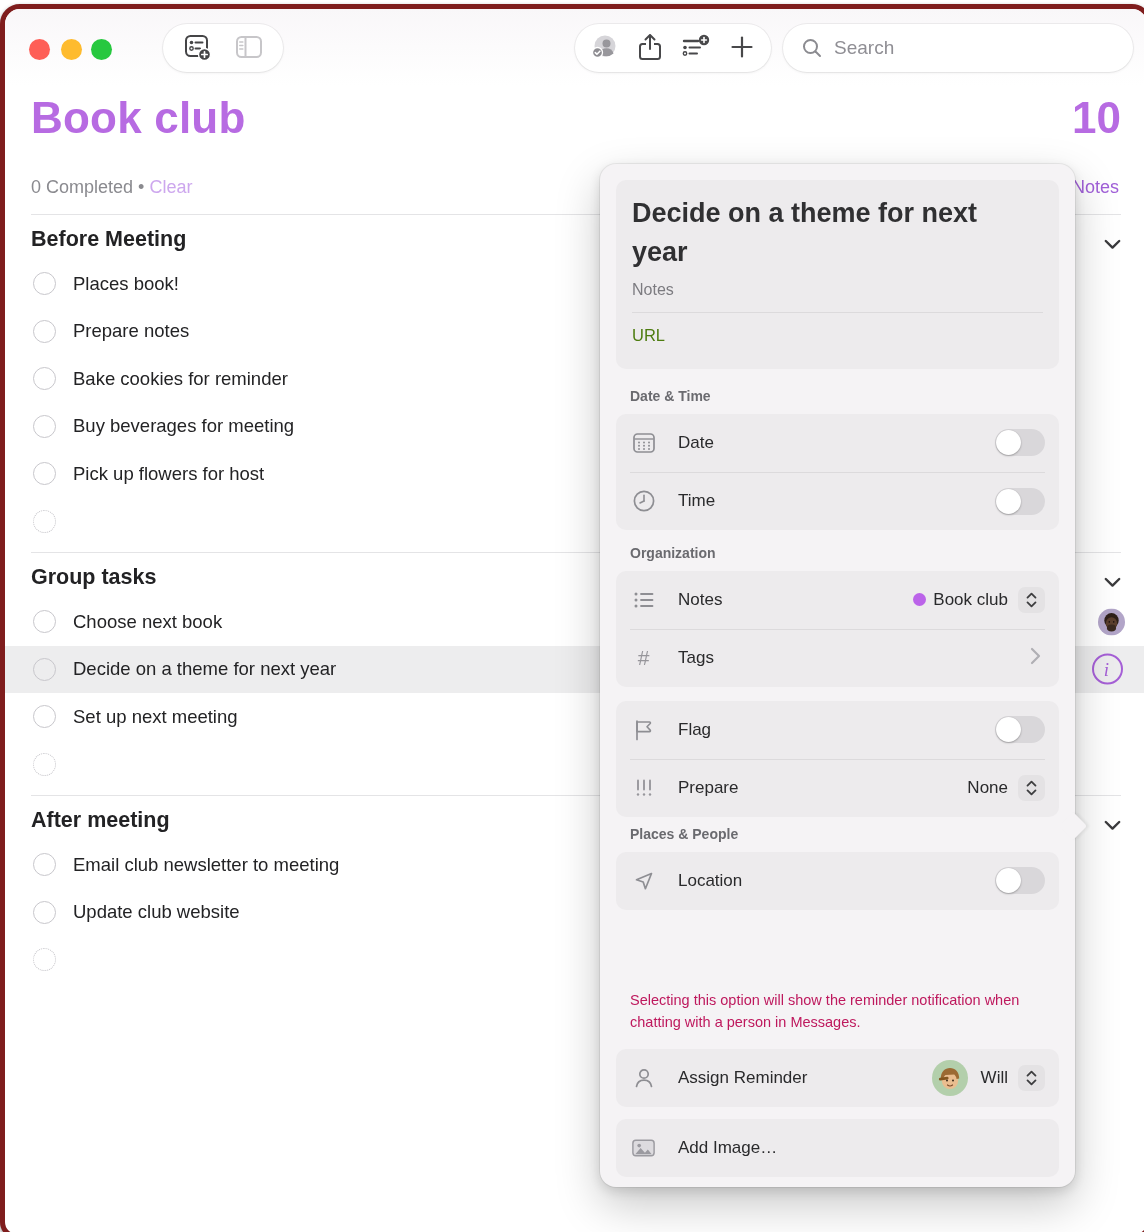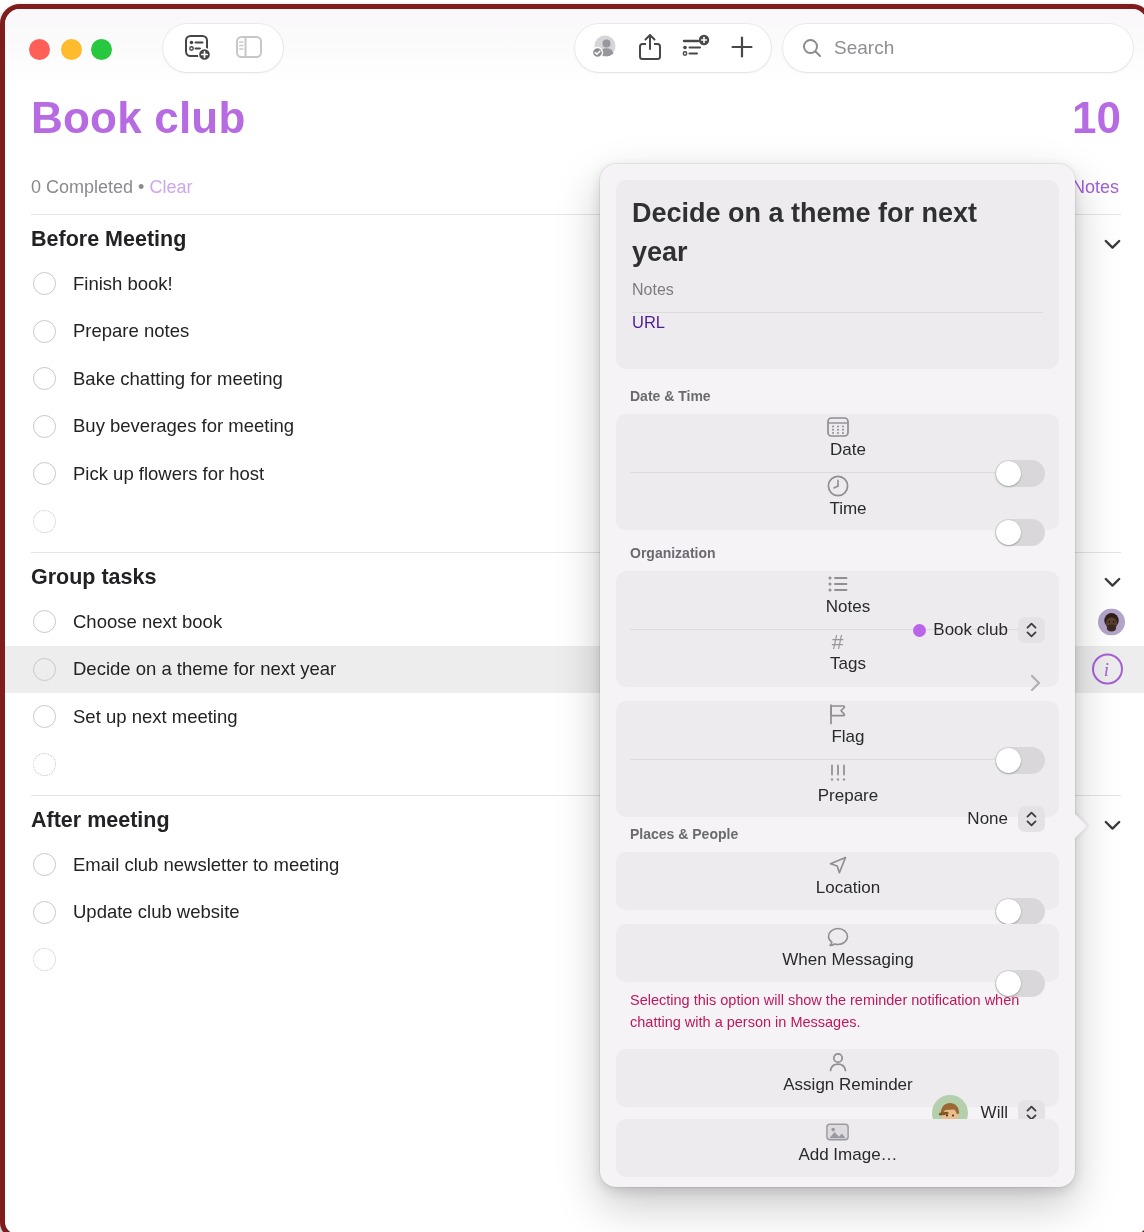--- a/index.html
+++ b/index.html
@@ -63,24 +63,24 @@
         border-radius:16px;box-shadow:0 0 0 1px rgba(0,0,0,0.06),0 18px 45px rgba(0,0,0,0.22),0 4px 12px rgba(0,0,0,0.12);
         z-index:10;}
   .pop-arrow{position:absolute;right:-8px;top:652px;width:20px;height:20px;background:#f5f3f5;
         transform:rotate(45deg);border-radius:3px;box-shadow:2px -2px 3px rgba(0,0,0,0.06);}
   .pop-inner{position:absolute;inset:0;border-radius:16px;overflow:hidden;}
   .head-box{position:absolute;left:16px;top:16px;width:443px;height:189px;background:#edebed;
         border-radius:10px;box-sizing:border-box;padding:14px 16px 0 16px;}
   .head-title{font-size:27px;font-weight:600;color:#303032;line-height:39px;width:380px;}
   .head-notes{margin-top:9px;font-size:16px;color:#7c7b80;}
   .head-div{margin-top:13px;border-top:1px solid #dcdadc;}
-  .head-url{font-size:16.5px;color:#4c1d95;}
+  .head-url{margin-top:13px;font-size:16.5px;color:#4d7c0f;}
   .grp-label{position:absolute;left:30px;font-size:14px;font-weight:700;color:#6a6a6f;}
   .grp{position:absolute;left:16px;width:443px;background:#edebed;border-radius:10px;}
-  .prow{height:57.5px;display:flex;align-items:center;padding:0 14px;position:relative;flex-direction:column;}
+  .prow{height:57.5px;display:flex;align-items:center;padding:0 14px;position:relative;}
   .prow .picon{width:27px;display:flex;justify-content:center;flex:0 0 auto;}
   .prow .plabel{margin-left:21px;font-size:17px;color:#2a2a2c;}
   .pdiv{margin:0 14px;border-top:1px solid #dcdadc;}
   .pctrl{margin-left:auto;display:flex;align-items:center;}
   .toggle{width:50px;height:27px;border-radius:14px;background:#d9d7da;position:relative;flex:0 0 auto;cursor:pointer;}
   .toggle .knob{position:absolute;left:1px;top:1px;width:25px;height:25px;border-radius:50%;background:#ffffff;
         box-shadow:0 1px 2px rgba(0,0,0,0.25),0 0 1px rgba(0,0,0,0.15);}
   .stepper{width:27px;height:26px;border-radius:7px;background:#e4e2e4;display:flex;align-items:center;
         justify-content:center;margin-left:10px;cursor:pointer;flex:0 0 auto;}
   .list-dot{width:13px;height:13px;border-radius:50%;background:#bb63e9;margin-right:7px;flex:0 0 auto;}
@@ -196,29 +196,29 @@
     <div class="sec-header">
       <span>Before Meeting</span>
       <span class="sec-chevron">
         <svg width="17" height="11" viewBox="0 0 17 11" fill="none">
           <path d="M1.8 2 L8.5 8.6 L15.2 2" stroke="#3b3b3d" stroke-width="2.4" stroke-linecap="round" stroke-linejoin="round"></path>
         </svg>
       </span>
     </div>
     <div class="task-row">
       <span class="task-circle"></span>
-      <span class="task-text">Finish book!</span>
+      <span class="task-text">Places book!</span>
     </div>
     <div class="task-row">
       <span class="task-circle"></span>
       <span class="task-text">Prepare notes</span>
     </div>
     <div class="task-row">
       <span class="task-circle"></span>
-      <span class="task-text">Bake chatting for meeting</span>
+      <span class="task-text">Bake cookies for reminder</span>
     </div>
     <div class="task-row">
       <span class="task-circle"></span>
       <span class="task-text">Buy beverages for meeting</span>
     </div>
     <div class="task-row">
       <span class="task-circle"></span>
       <span class="task-text">Pick up flowers for host</span>
     </div>
     <div class="task-row">
@@ -445,35 +445,20 @@
           </span>
           <span class="plabel">Location</span>
           <span class="pctrl">
             <span class="toggle">
                 <span class="knob"></span>
               </span>
           </span>
         </div>
       </div>
 
-      <div class="grp" style="top:760px;">
-        <div class="prow">
-          <span class="picon">
-            <svg width="26" height="26" viewBox="0 0 26 26" fill="none">
-              <path d="M13 4.5c5.2 0 9.5 3.6 9.5 8s-4.3 8-9.5 8c-1.2 0-2.4-.2-3.4-.5-1.2.8-2.9 1.4-4.6 1.4 1-.9 1.7-2.1 1.9-3.2-2-1.4-3.4-3.4-3.4-5.7 0-4.4 4.3-8 9.5-8z" stroke="#8e8e93" stroke-width="1.6" stroke-linejoin="round"></path>
-            </svg>
-          </span>
-          <span class="plabel">When Messaging</span>
-          <span class="pctrl">
-            <span class="toggle">
-                <span class="knob"></span>
-              </span>
-          </span>
-        </div>
-      </div>
 
       <div class="caption" style="top:826px;">Selecting this option will show the reminder notification when chatting with a person in Messages.</div>
 
       <div class="grp" style="top:885px;">
         <div class="prow">
           <span class="picon">
             <svg width="26" height="26" viewBox="0 0 26 26" fill="none">
               <circle cx="13" cy="9" r="4.2" stroke="#8e8e93" stroke-width="1.7"></circle>
               <path d="M5.5 21.5c0.7-4.3 3.9-6.3 7.5-6.3s6.8 2 7.5 6.3" stroke="#8e8e93" stroke-width="1.7" stroke-linecap="round"></path>
             </svg>

